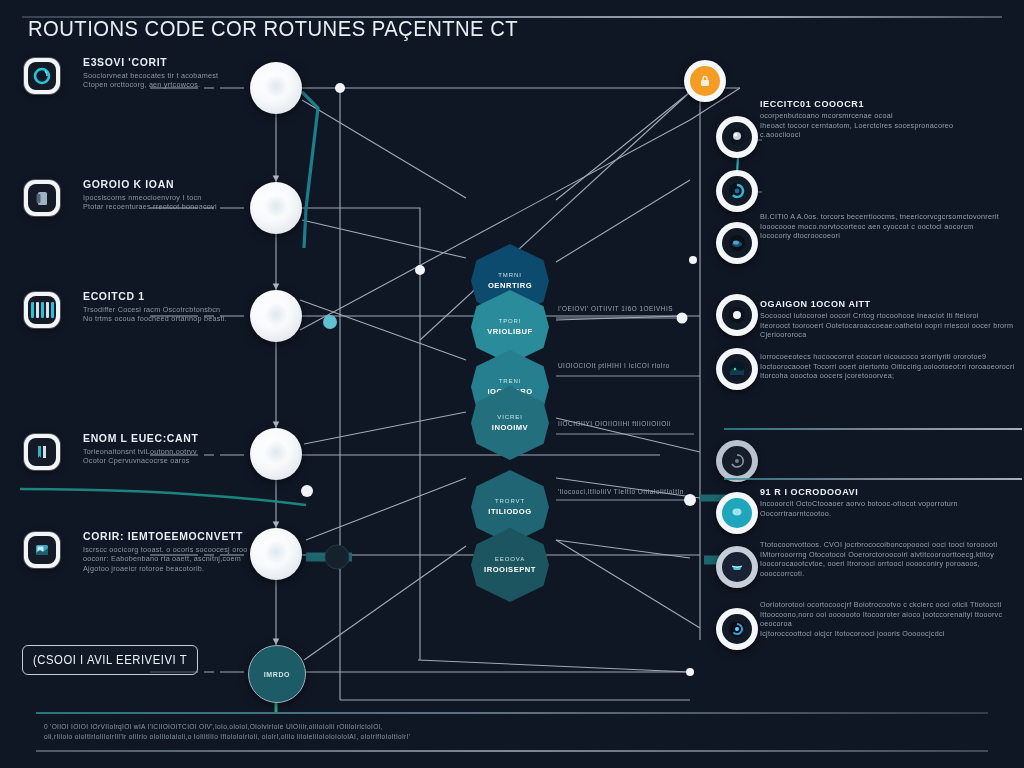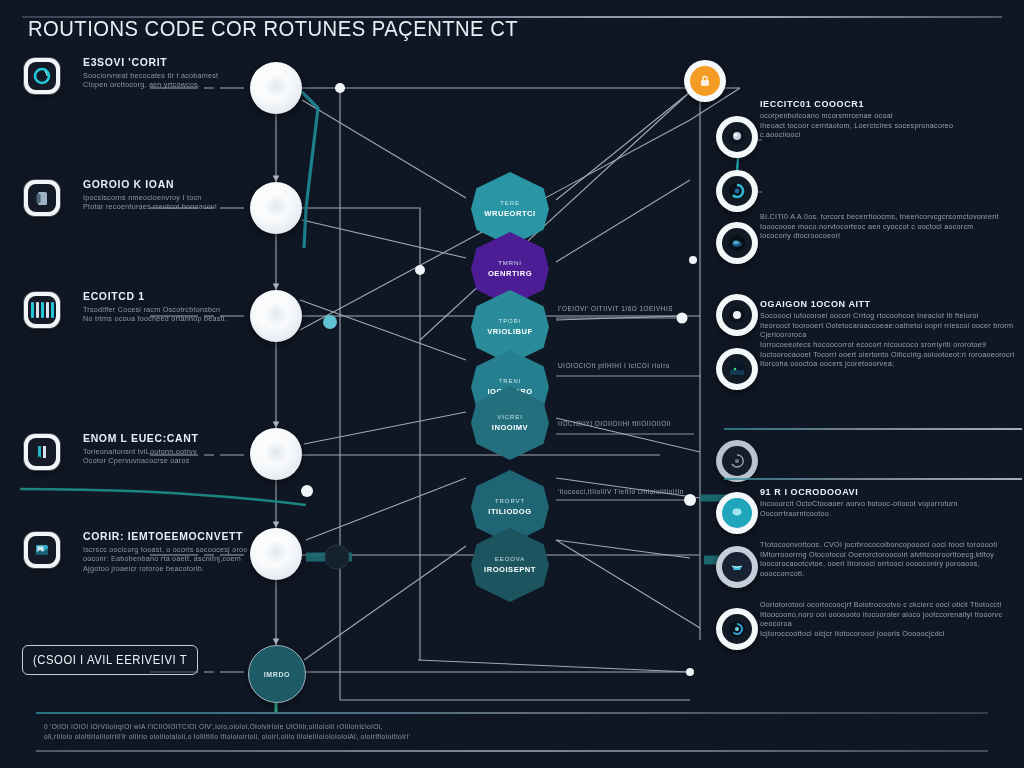--- a/index.html
+++ b/index.html
@@ -284,25 +284,21 @@
 
   <div class="wnode" style="left:250px;top:62px"></div>
   <div class="wnode" style="left:250px;top:182px"></div>
   <div class="wnode" style="left:250px;top:290px"></div>
   <div class="wnode" style="left:250px;top:428px"></div>
   <div class="wnode" style="left:250px;top:528px"></div>
   <div class="tealnode" style="left:248px;top:645px">
     <span>IMRDO</span>
   </div>
 
-  <div class="hex" style="top:172px;background:#2a96a5">
-    <div class="l1">TERE</div>
-    <div class="l2">WRUEORTCI</div>
-  </div>
-  <div class="hex" style="top:232px;background:#4c1d95">
+  <div class="hex" style="top:244px;background:#0c4a6e">
     <div class="l1">TMRNI</div>
     <div class="l2">OENRTIRG</div>
   </div>
   <div class="hex" style="top:290px;background:#2a8c9a">
     <div class="l1">TPORI</div>
     <div class="l2">VRIOLIBUF</div>
   </div>
   <div class="hex" style="top:350px;background:#267f8e">
     <div class="l1">TRENI</div>
     <div class="l2">IOCOTORO</div>
@@ -393,21 +389,21 @@
 
   <div class="rnode" style="left:716px;top:348px">
     <div class="core">
         <svg width="18" height="18" viewBox="0 0 18 18">
           <circle cx="9" cy="9" r="8" fill="#0a1726"></circle>
           <path d="M2 11 q4 -4 8 -1 q3 2 6 -1 v6 h-14 z" fill="#123a52"></path>
           <circle cx="7" cy="9" r="1.2" fill="#3ee07a"></circle>
         </svg>
       </div>
   </div>
-  <div class="rcard" style="top:340px">
+  <div class="rcard" style="top:352px">
     <p style="white-space:pre-line;margin-top:0">Iorrocoeeotecs hocoocorrot ecocort nicoucoco srorriyriti ororotoe9
 Ioctoorocaooet Tocorri ooert oiertonto Oiticcirig.ooiootoeot:ri  roroaoeorocri
 Itorcoha oooctoa oocers jcoretooorvea;</p>
   </div>
 
   <div class="rdiv" style="top:428px"></div>
   <div class="rnode" style="left:716px;top:440px;background:#b9c3cf">
     <div class="core" style="background:#151d29">
         <svg width="16" height="16" viewBox="0 0 16 16">
           <path d="M8 2 a6 6 0 1 1 -5 9" stroke="#8d9aa8" stroke-width="1.6" fill="none"></path>

